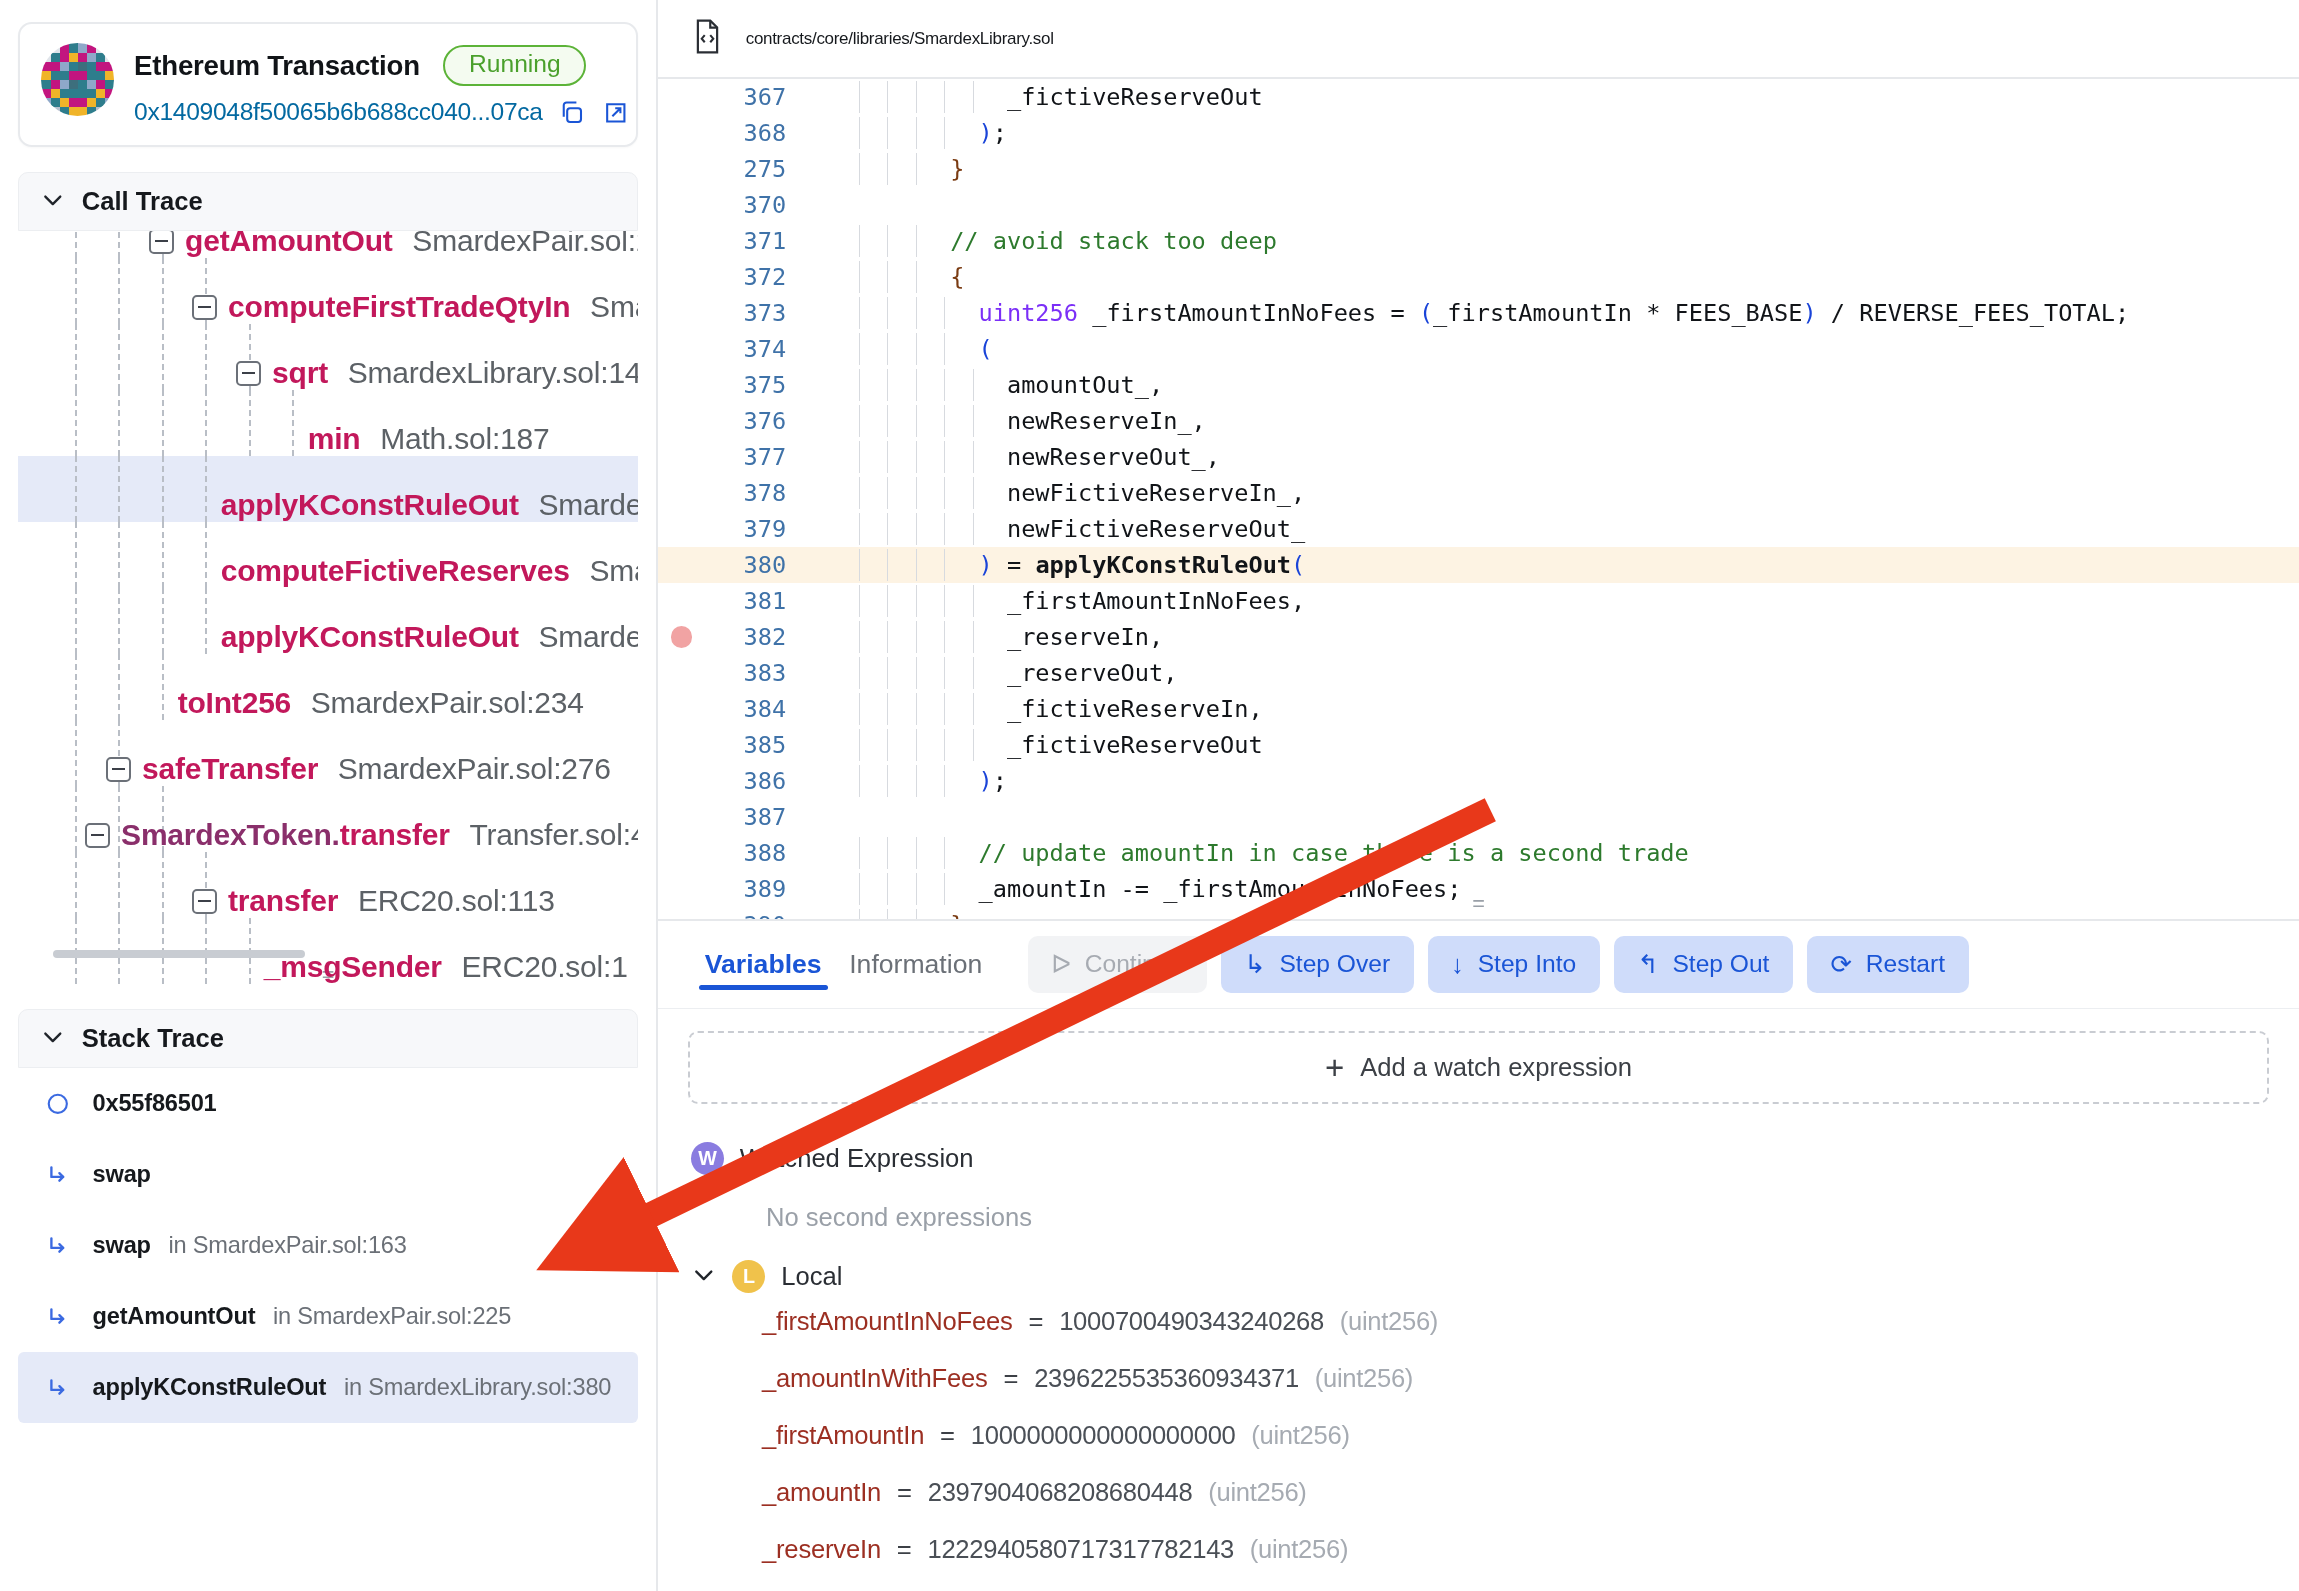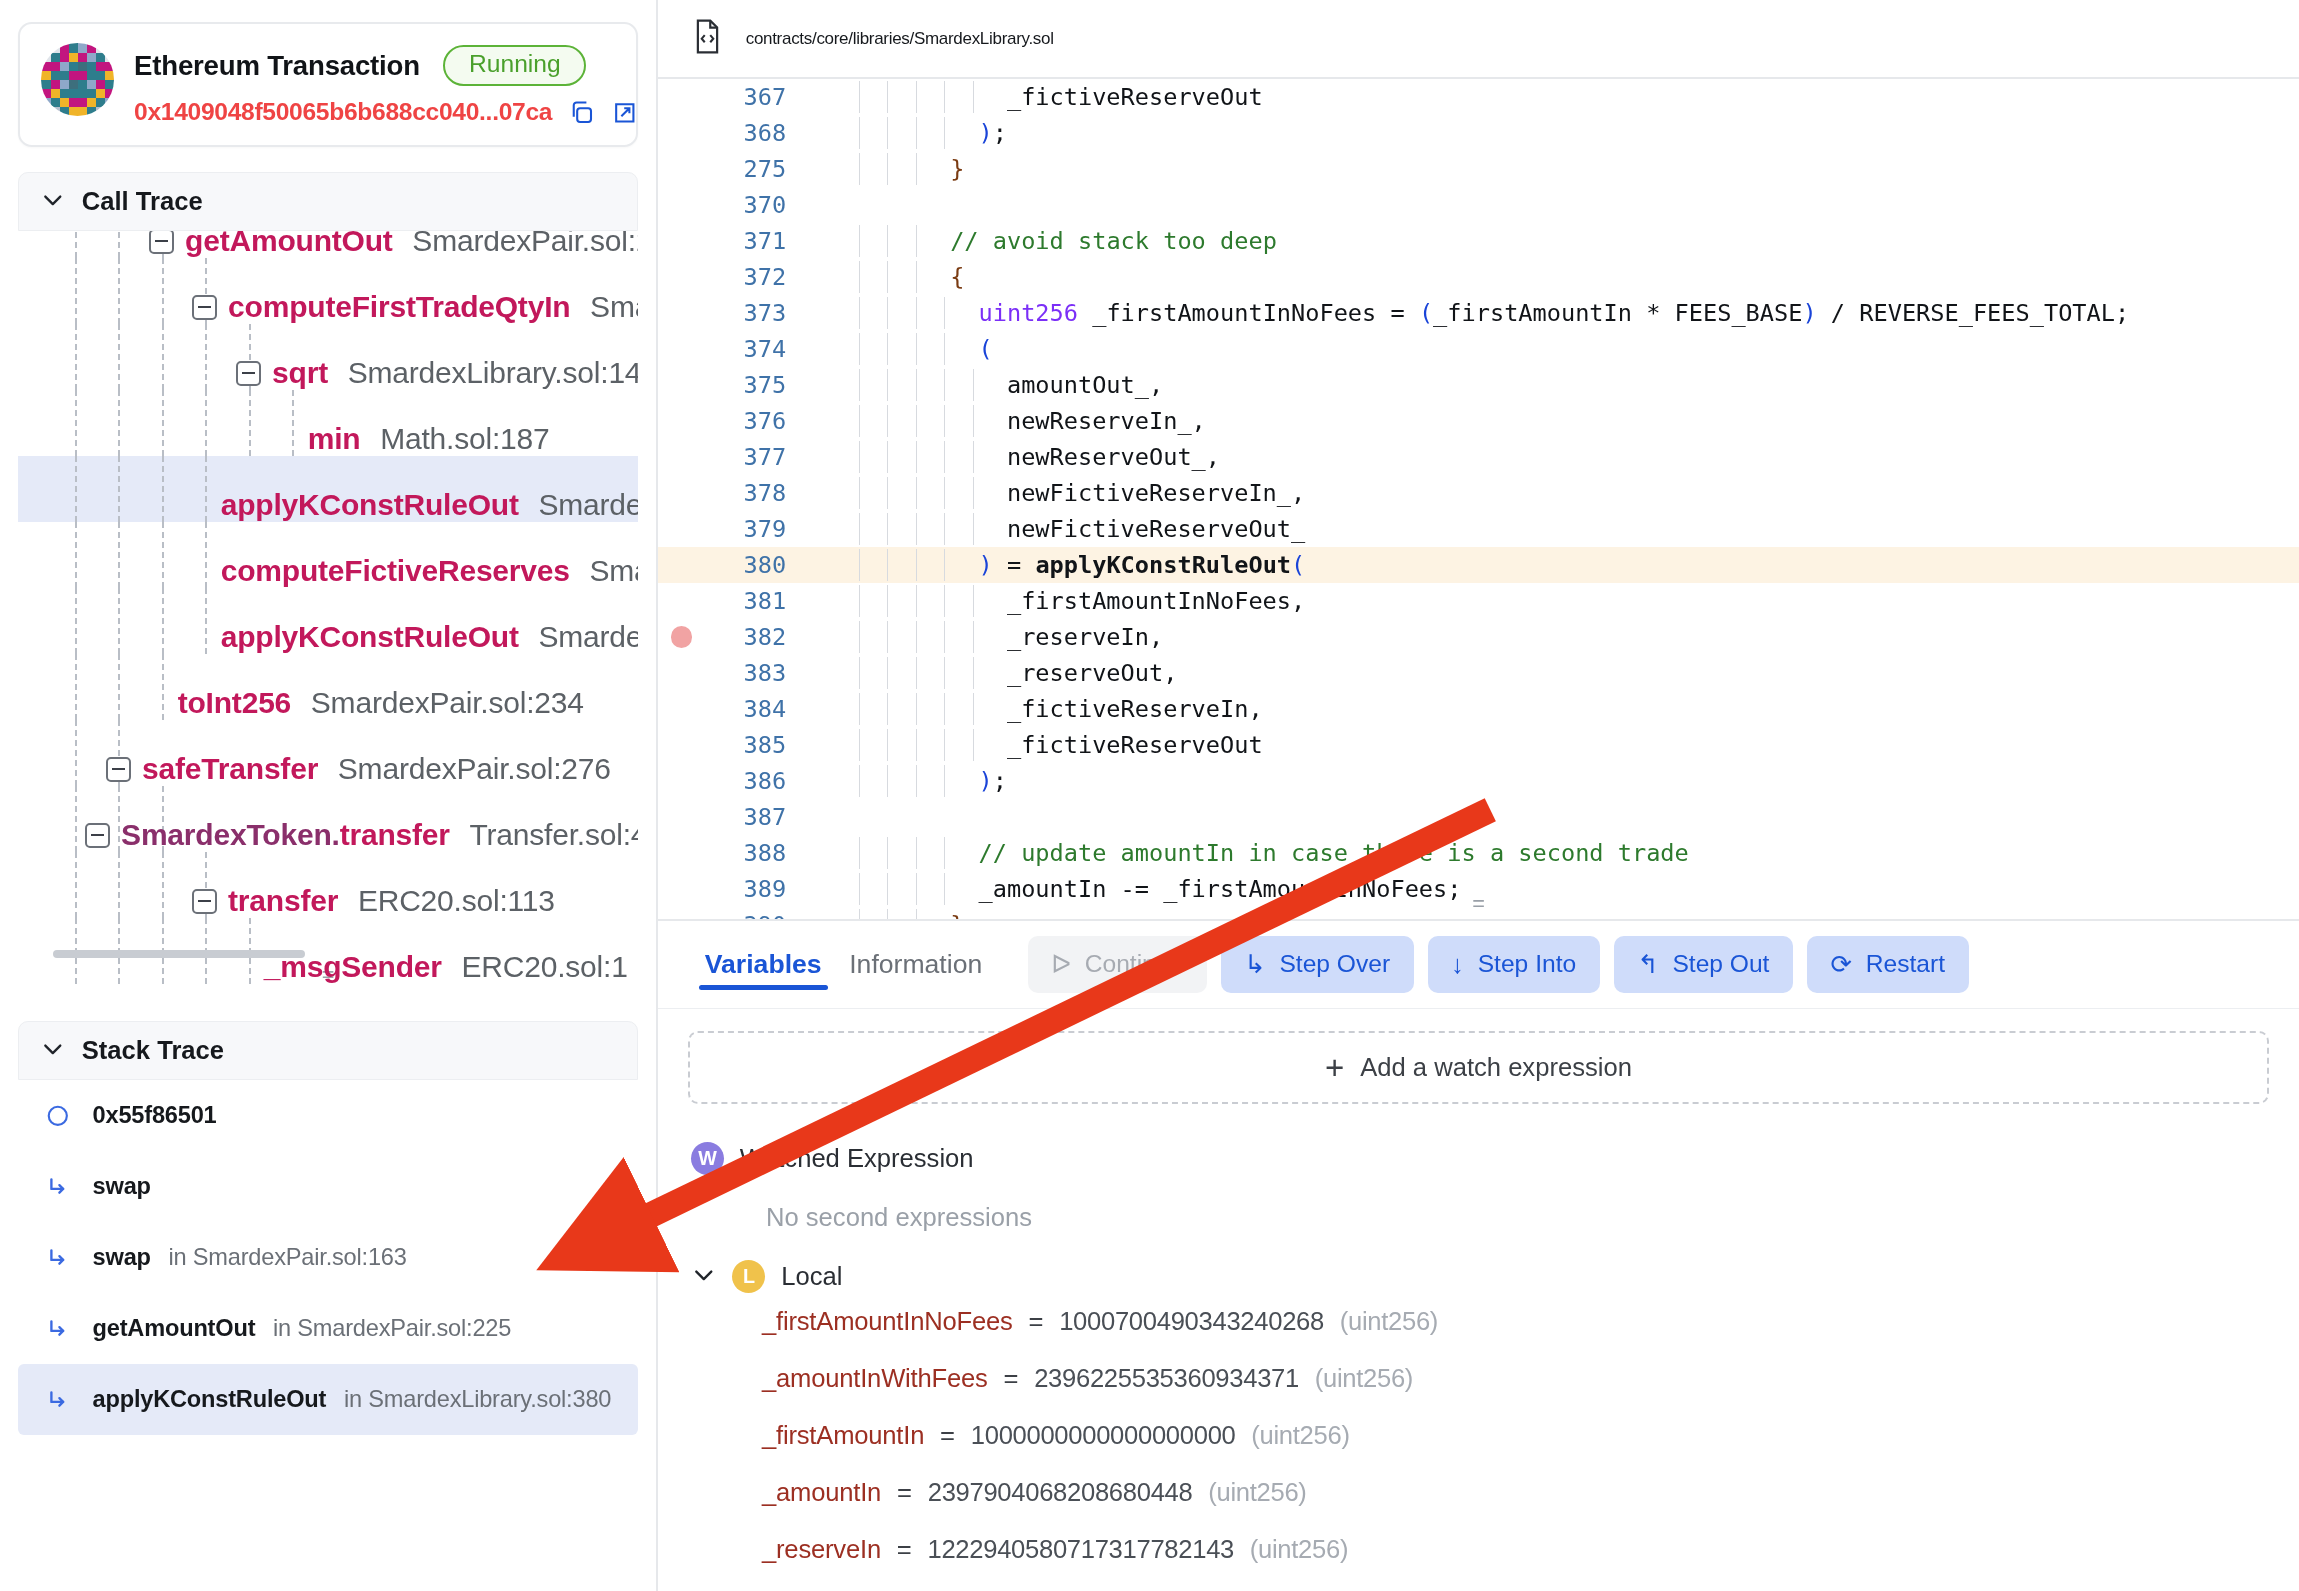--- a/index.html
+++ b/index.html
@@ -58,21 +58,21 @@
     background: #f4fbf0;
     border-radius: 21.7px;
     padding: 4.9px 23.6px 6.9px 23.6px;
     font-size: 24.6px;
     line-height: 1;
     font-weight: 400;
     white-space: nowrap;
   }
   .tx-hash-row { display: flex; align-items: center; gap: 15.8px; margin-top: 11.8px; }
   .tx-hash {
-    color: #ef4444; font-size: 24.6px; font-weight: 700;
+    color: #0369a1; font-size: 24.6px; font-weight: 400;
     letter-spacing: -0.3px; white-space: nowrap;
   }
   .icon-btn { width: 29.6px; height: 29.6px; display:inline-flex; align-items:center; justify-content:center; }
   .icon-btn svg { display: block; }
 
   .section-header {
     margin: 25.6px 17.7px 0 17.7px;
     background: #f7f8fa;
     border: 1px solid #eceef1;
     border-radius: 9.9px 9.9px 0 0;
@@ -494,21 +494,21 @@
             <div class="row-content" style="margin-left: 246px;">
               <span class="fn-name">_msgSender</span>
               <span class="fn-loc">ERC20.sol:1</span>
             </div>
           </div>
         </div>
       <div class="hscroll"></div>
       <div class="resize-grip">=</div>
     </div>
 
-    <div class="section-header" style="margin-top:12px">
+    <div class="section-header" style="margin-top:0">
       <span class="chev">
         <svg width="25.6" height="25.6" viewBox="0 0 24 24" fill="none" stroke="#20242a" stroke-width="2.2" stroke-linecap="round" stroke-linejoin="round">
             <path d="M5 9l7 7 7-7"></path>
           </svg>
       </span>
       <span class="section-title">Stack Trace</span>
     </div>
 
     <div class="stack-wrap" id="stack-rows">
         <div class="stack-row">

